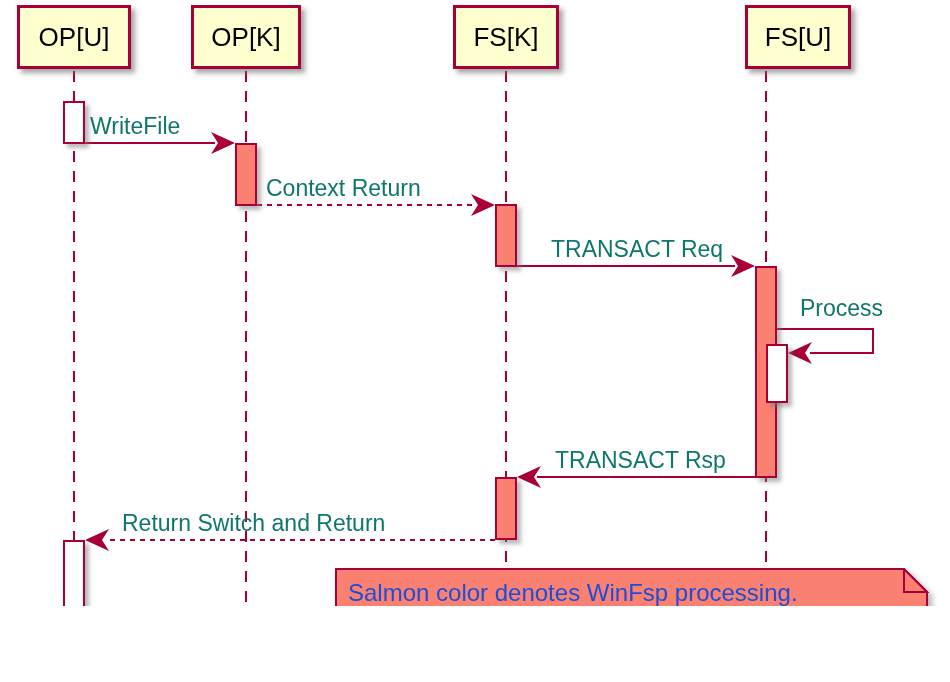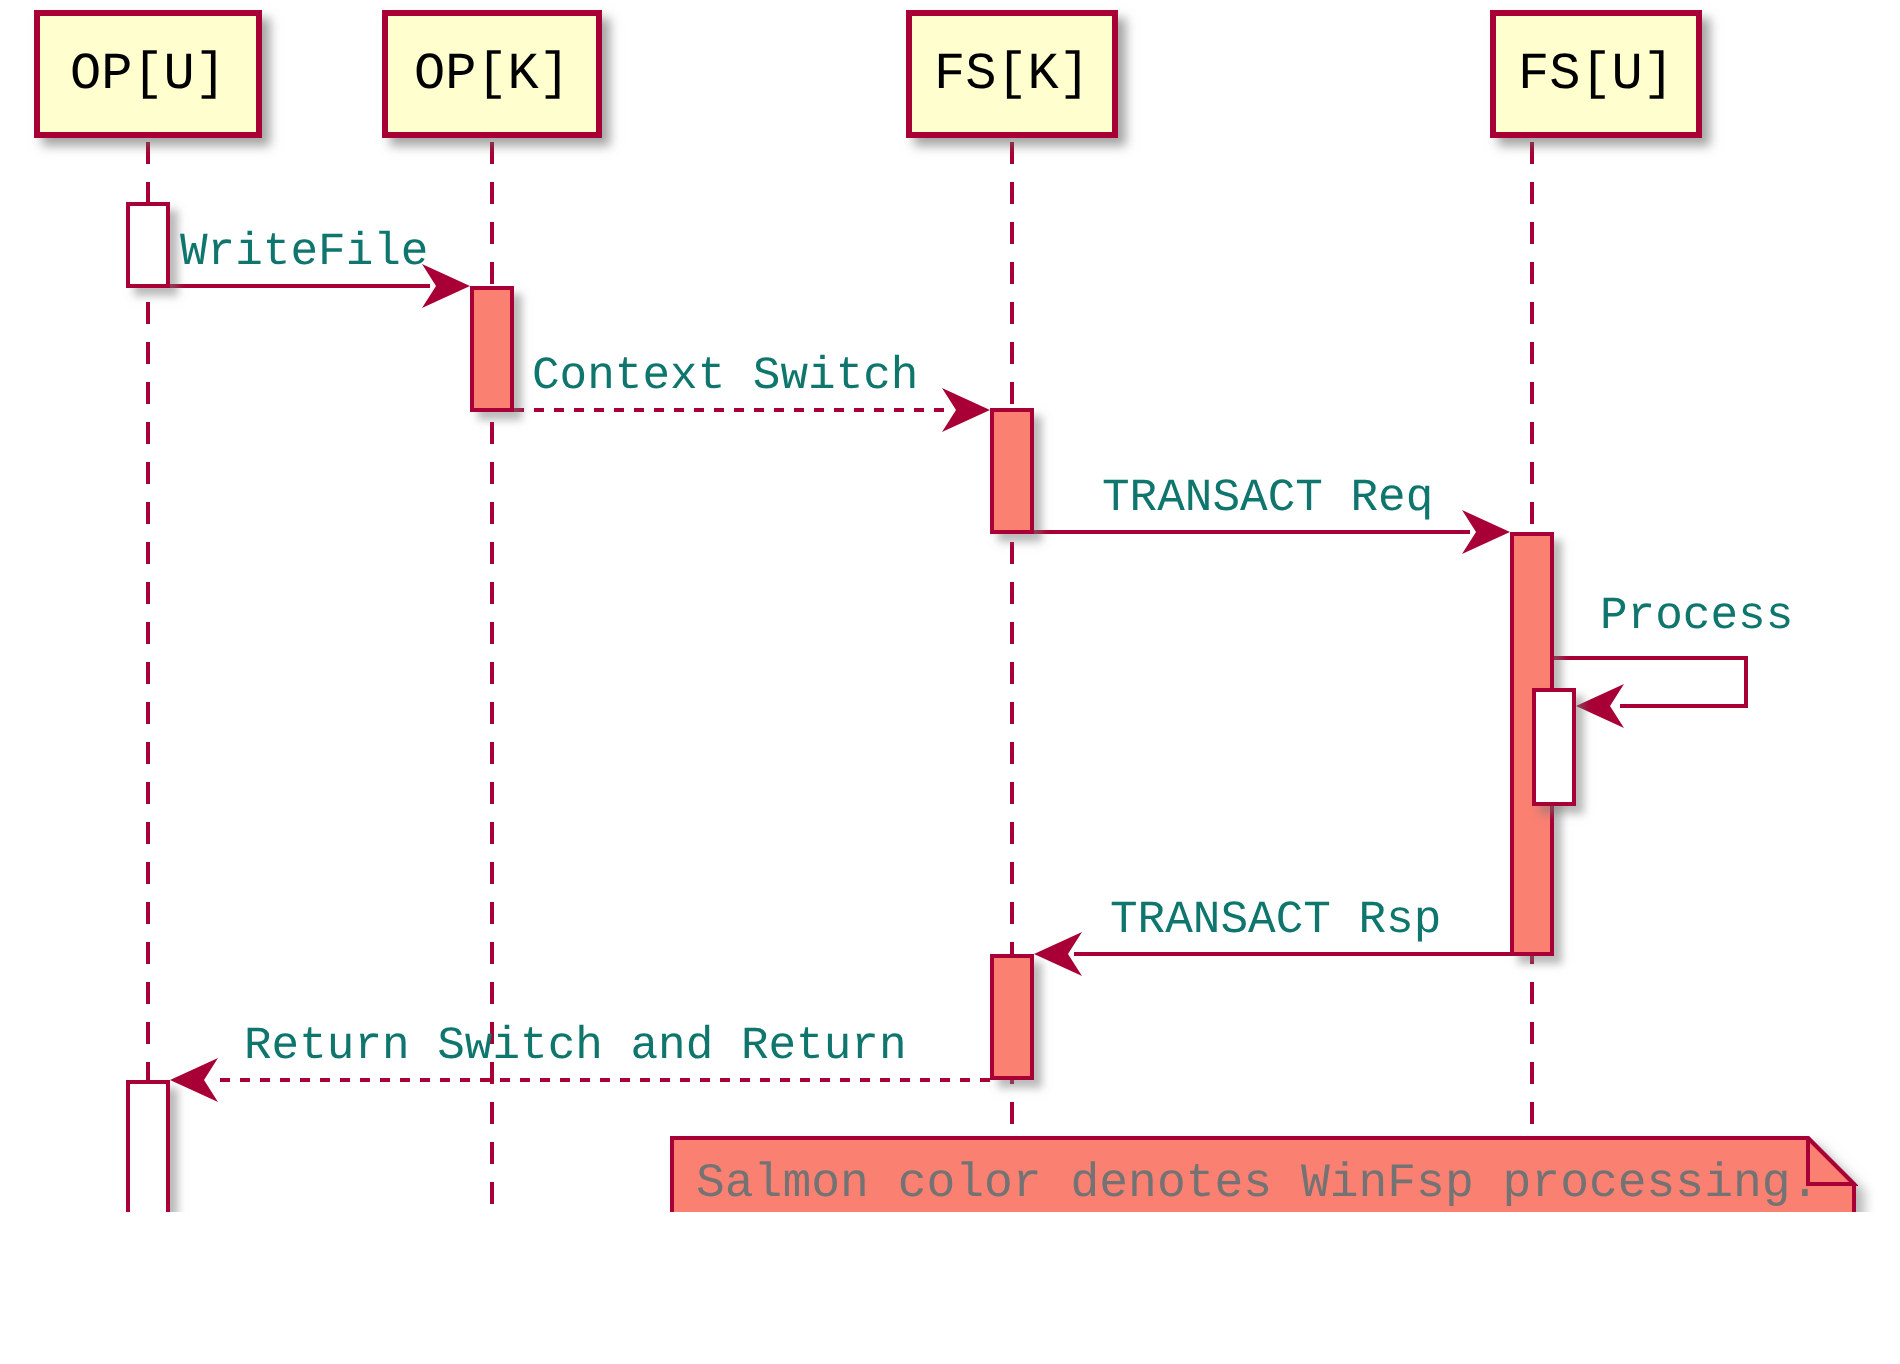--- a/index.html
+++ b/index.html
@@ -1,18 +1,18 @@
 <!DOCTYPE html>
 <html><head>
 <meta charset="utf-8">
 <style>
   html,body{margin:0;padding:0;background:#ffffff;}
   .diagram{
     position:relative;width:950px;height:606px;background:#ffffff;overflow:hidden;
-    font-family:Liberation Mono, monospace;color:#000;
+    font-family:Liberation Sans, sans-serif;color:#000;
   }
   .lines{position:absolute;left:0;top:0;width:950px;height:682px;}
   .lifeline{stroke:#A80036;stroke-width:2;stroke-dasharray:11 9;fill:none;}
   .msg-line{stroke:#A80036;stroke-width:2;fill:none;}
   .msg-line.dashed{stroke-dasharray:5 5;}
   .msg-head{fill:#A80036;stroke:none;}
   .participant{
     position:absolute;top:5px;height:64px;box-sizing:border-box;
     background:#FEFECE;border:3px solid #A80036;
     display:flex;align-items:center;justify-content:center;
@@ -27,21 +27,21 @@
   .bar.salmon{background:#FA8072;}
   .bar.white{background:#ffffff;}
   .msg-label{
     position:absolute;height:28px;line-height:28px;
     font-size:23px;white-space:nowrap;color:#0f766e;
   }
   .note{position:absolute;left:335px;top:568px;width:594px;height:51px;}
   .note svg{position:absolute;left:0;top:0;filter:drop-shadow(4px 4px 3px rgba(120,120,120,.55));}
   .note .note-text{
     position:absolute;left:13px;top:0;height:49px;line-height:49px;
-    font-size:24px;white-space:nowrap;color:#737373;
+    font-size:24px;white-space:nowrap;color:#1d4ed8;
   }
 </style>
 </head>
 <body>
 
 <div class="diagram">
 
   <svg class="lines" viewBox="0 0 950 682" xmlns="http://www.w3.org/2000/svg">
 
     <path class="lifeline" d="M74,71 V654"></path>
@@ -90,21 +90,21 @@
 
   <div class="bar white" style="left:63px;top:101px;height:43px;"></div>
   <div class="bar salmon" style="left:235px;top:143px;height:63px;"></div>
   <div class="bar salmon" style="left:495px;top:204px;height:63px;"></div>
   <div class="bar salmon" style="left:755px;top:266px;height:212px;"></div>
   <div class="bar white" style="left:766px;top:344px;height:59px;"></div>
   <div class="bar salmon" style="left:495px;top:477px;height:63px;"></div>
   <div class="bar white" style="left:63px;top:540px;height:100px;"></div>
 
   <div class="msg-label" style="left:90px;top:112px;">WriteFile</div>
-  <div class="msg-label" style="left:266px;top:174px;">Context Switch</div>
+  <div class="msg-label" style="left:266px;top:174px;">Context Return</div>
   <div class="msg-label" style="left:527px;top:235px;margin-left:24px;">TRANSACT Req</div>
   <div class="msg-label" style="left:800px;top:294px;">Process</div>
   <div class="msg-label" style="left:555px;top:446px;text-align:right;">TRANSACT Rsp</div>
   <div class="msg-label" style="left:122px;top:509px;">Return Switch and Return</div>
 
   <div class="note">
     <svg width="594" height="51" viewBox="0 0 594 51" xmlns="http://www.w3.org/2000/svg">
       <path d="M1,1 H569 L592,24 V49 H1 Z" fill="#FA8072" stroke="#A80036" stroke-width="2"></path>
       <path d="M569,1 L569,24 L592,24 Z" fill="#FA8072" stroke="#A80036" stroke-width="2"></path>
     </svg>

